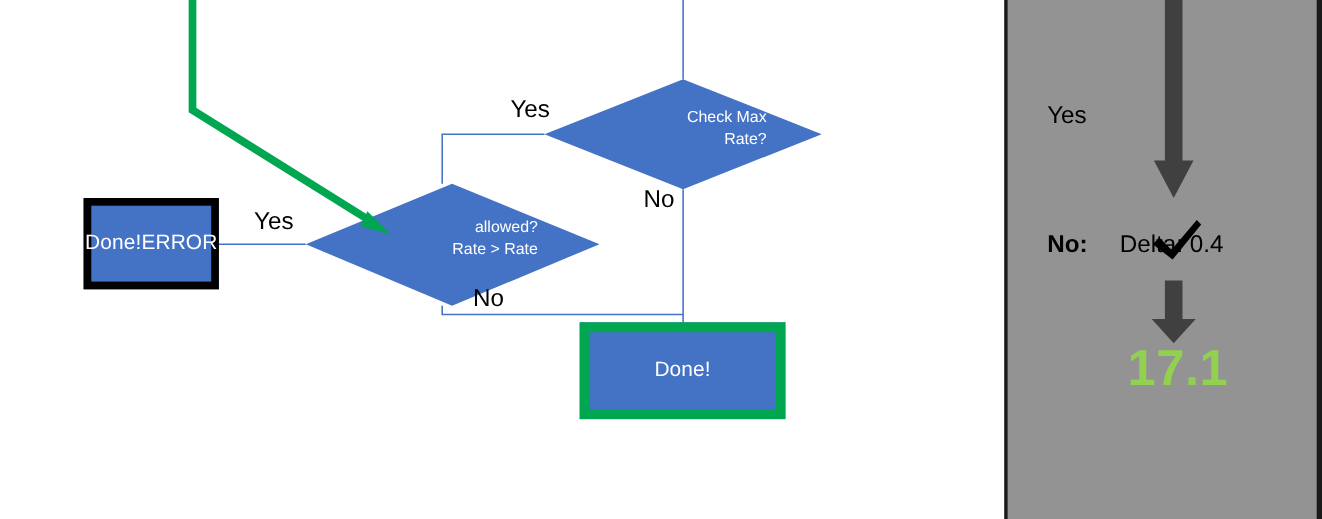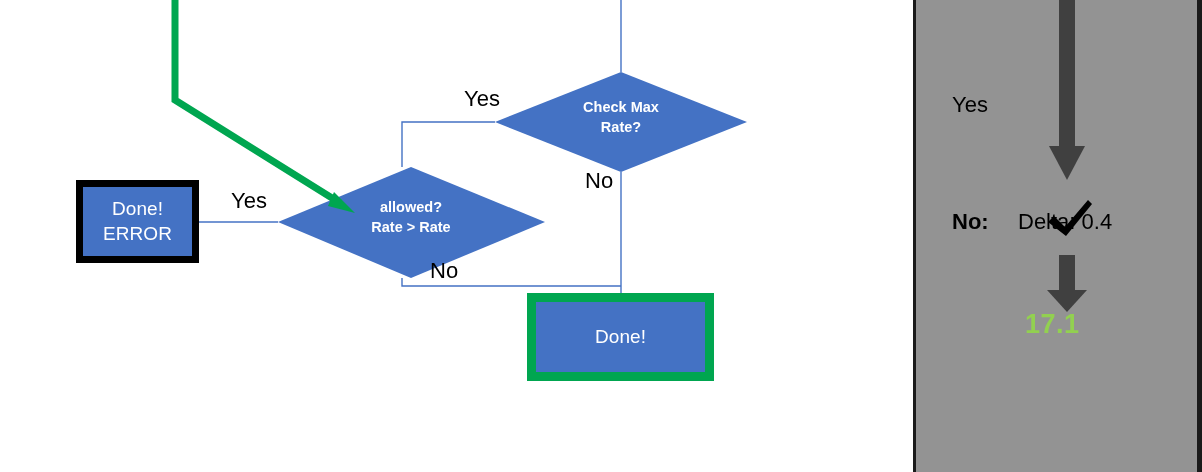--- a/index.html
+++ b/index.html
@@ -28,21 +28,21 @@
   }
   #flow-svg {
     position: absolute;
     left: 0;
     top: 0;
   }
   .node-box {
     position: absolute;
     box-sizing: border-box;
     display: flex;
-    flex-direction: column;
+    flex-direction: row;
     align-items: center;
     justify-content: center;
     color: #ffffff;
     font-size: 19px;
     line-height: 1.28;
     text-align: center;
     letter-spacing: .1px;
   }
   #node-error {
     left: 76px;
@@ -58,23 +58,22 @@
     width: 187px;
     height: 88px;
     background: #4472c4;
     border: 9px solid #00a650;
   }
   .diamond-label {
     position: absolute;
     color: #ffffff;
     font-size: 14.5px;
     line-height: 1.35;
-    text-align: center;
+    text-align: right;
     pointer-events: none;
-    font-weight: bold;
   }
   #label-rate-diamond {
     left: 333px;
     top: 198px;
     width: 156px;
   }
   #label-check-diamond {
     left: 545px;
     top: 98px;
     width: 152px;
@@ -116,21 +115,21 @@
     line-height: 1;
     white-space: nowrap;
   }
   #panel-yes    { left: 36px;  top: 94px; }
   #panel-no     { left: 36px;  top: 211px; font-weight: bold; }
   #panel-delta  { left: 102px; top: 211px; }
   #panel-value {
     position: absolute;
     left: 109px;
     top: 311px;
-    font-size: 27px;
+    font-size: 46px;
     font-weight: bold;
     color: #92d050;
     line-height: 1;
     white-space: nowrap;
     letter-spacing: .5px;
   }
   #panel-check {
     position: absolute;
     left: 128px;
     top: 196px;

